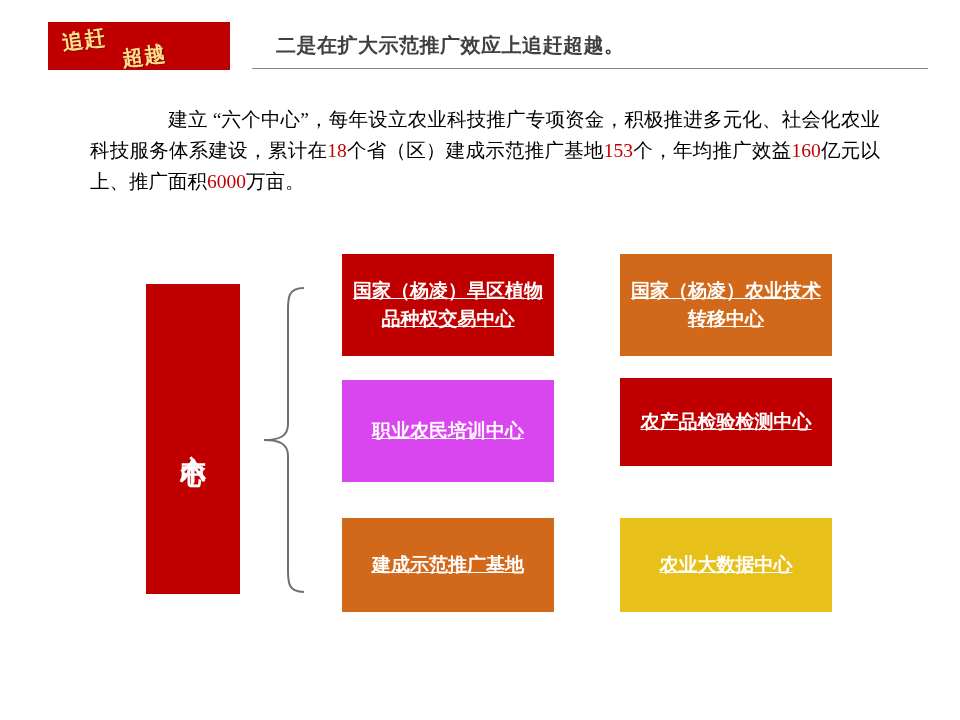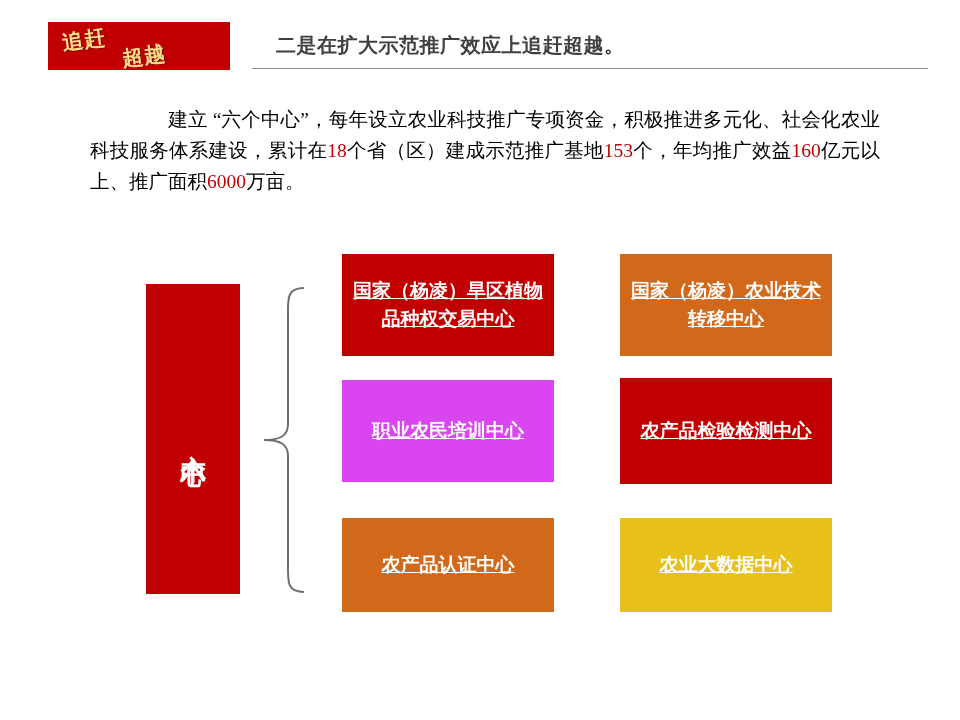--- a/index.html
+++ b/index.html
@@ -141,21 +141,21 @@
     padding: 0 10px;
     box-sizing: border-box;
     text-decoration: underline;
   }
   .node.c0 { left: 342px; }
   .node.c1 { left: 620px; }
   .node.r0 { top: 14px; }
   .node.r1 { top: 140px; }
   .node.r2 { top: 278px; }
   .node { width: 212px; height: 102px; }
-  .node.r1.c1 { height: 106px; top: 138px; }
+  .node.r1.c1 { height: 88px; top: 138px; }
   .node.r2 { height: 94px; }
 </style>
 </head>
 <body>
 
 <div class="header">
   <div class="logo-box">
     <div class="logo-text">
       <span class="l1">追赶</span>
       <span class="l2">超越</span>
@@ -189,20 +189,20 @@
 
   <div class="node r1 c0" style="background:#d946ef">
     <span>职业农民培训中心</span>
   </div>
 
   <div class="node r1 c1" style="background:#c00000">
     <span>农产品检验检测中心</span>
   </div>
 
   <div class="node r2 c0" style="background:#d2691a">
-    <span>农产品认证中心</span>
+    <span>建成示范推广基地</span>
   </div>
 
   <div class="node r2 c1" style="background:#e8c01a">
     <span>农业大数据中心</span>
   </div>
 
 </div>
 
 </body></html>

